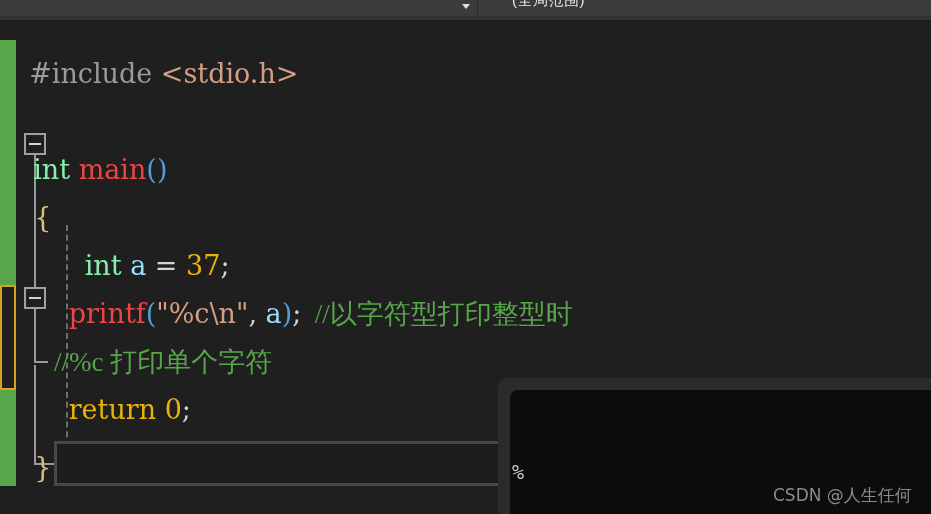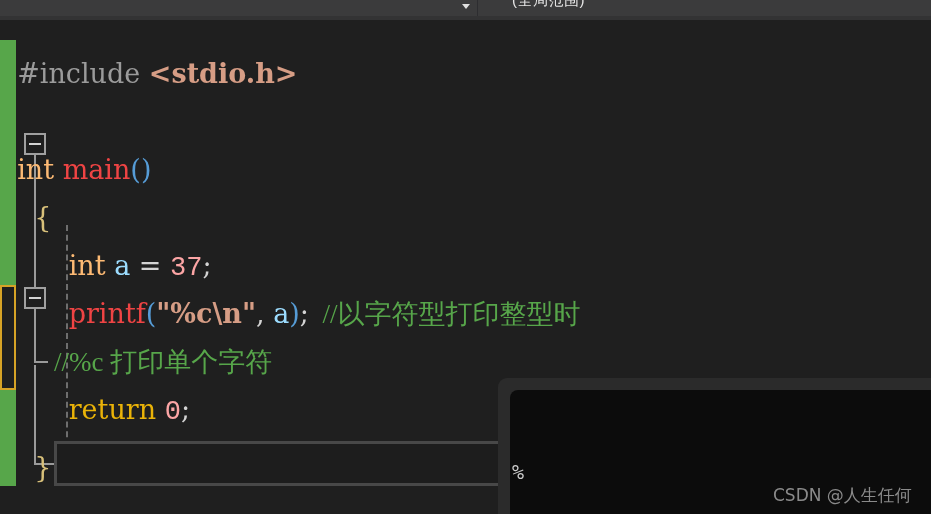--- a/index.html
+++ b/index.html
@@ -103,26 +103,26 @@
   }
   .line {
     position: absolute;
     left: 0;
     height: 48px;
     white-space: pre;
   }
 
   
   .t-plain   { color: #d4d4d4; }
-  .t-pre     { color: #9b9b9b; }
-  .t-string  { color: #d69d85; font-weight: bold; }
-  .t-keyword { color: #fdba74; }
+  .t-pre     { color: #9b9b9b; padding-left: 12px; }
+  .t-string  { color: #d69d85; }
+  .t-keyword { color: #86efac; padding-left: 16px; }
   .t-kw2     { color: #eab308; }
   .t-func    { color: #ef4444; }
-  .t-num     { color: #fca5a5; font-family: Liberation Mono, monospace; }
+  .t-num     { color: #eab308; }
   .t-var     { color: #9cdcfe; }
   .t-comment { color: #57a64a; font-family: Liberation Serif, serif; }
   .t-brace   { color: #d8c07a; }
   .t-paren   { color: #569cd6; }
 
   
   .fold-box {
     position: absolute;
     width: 22px; height: 22px;
     border: 2px solid #a0a0a0;

